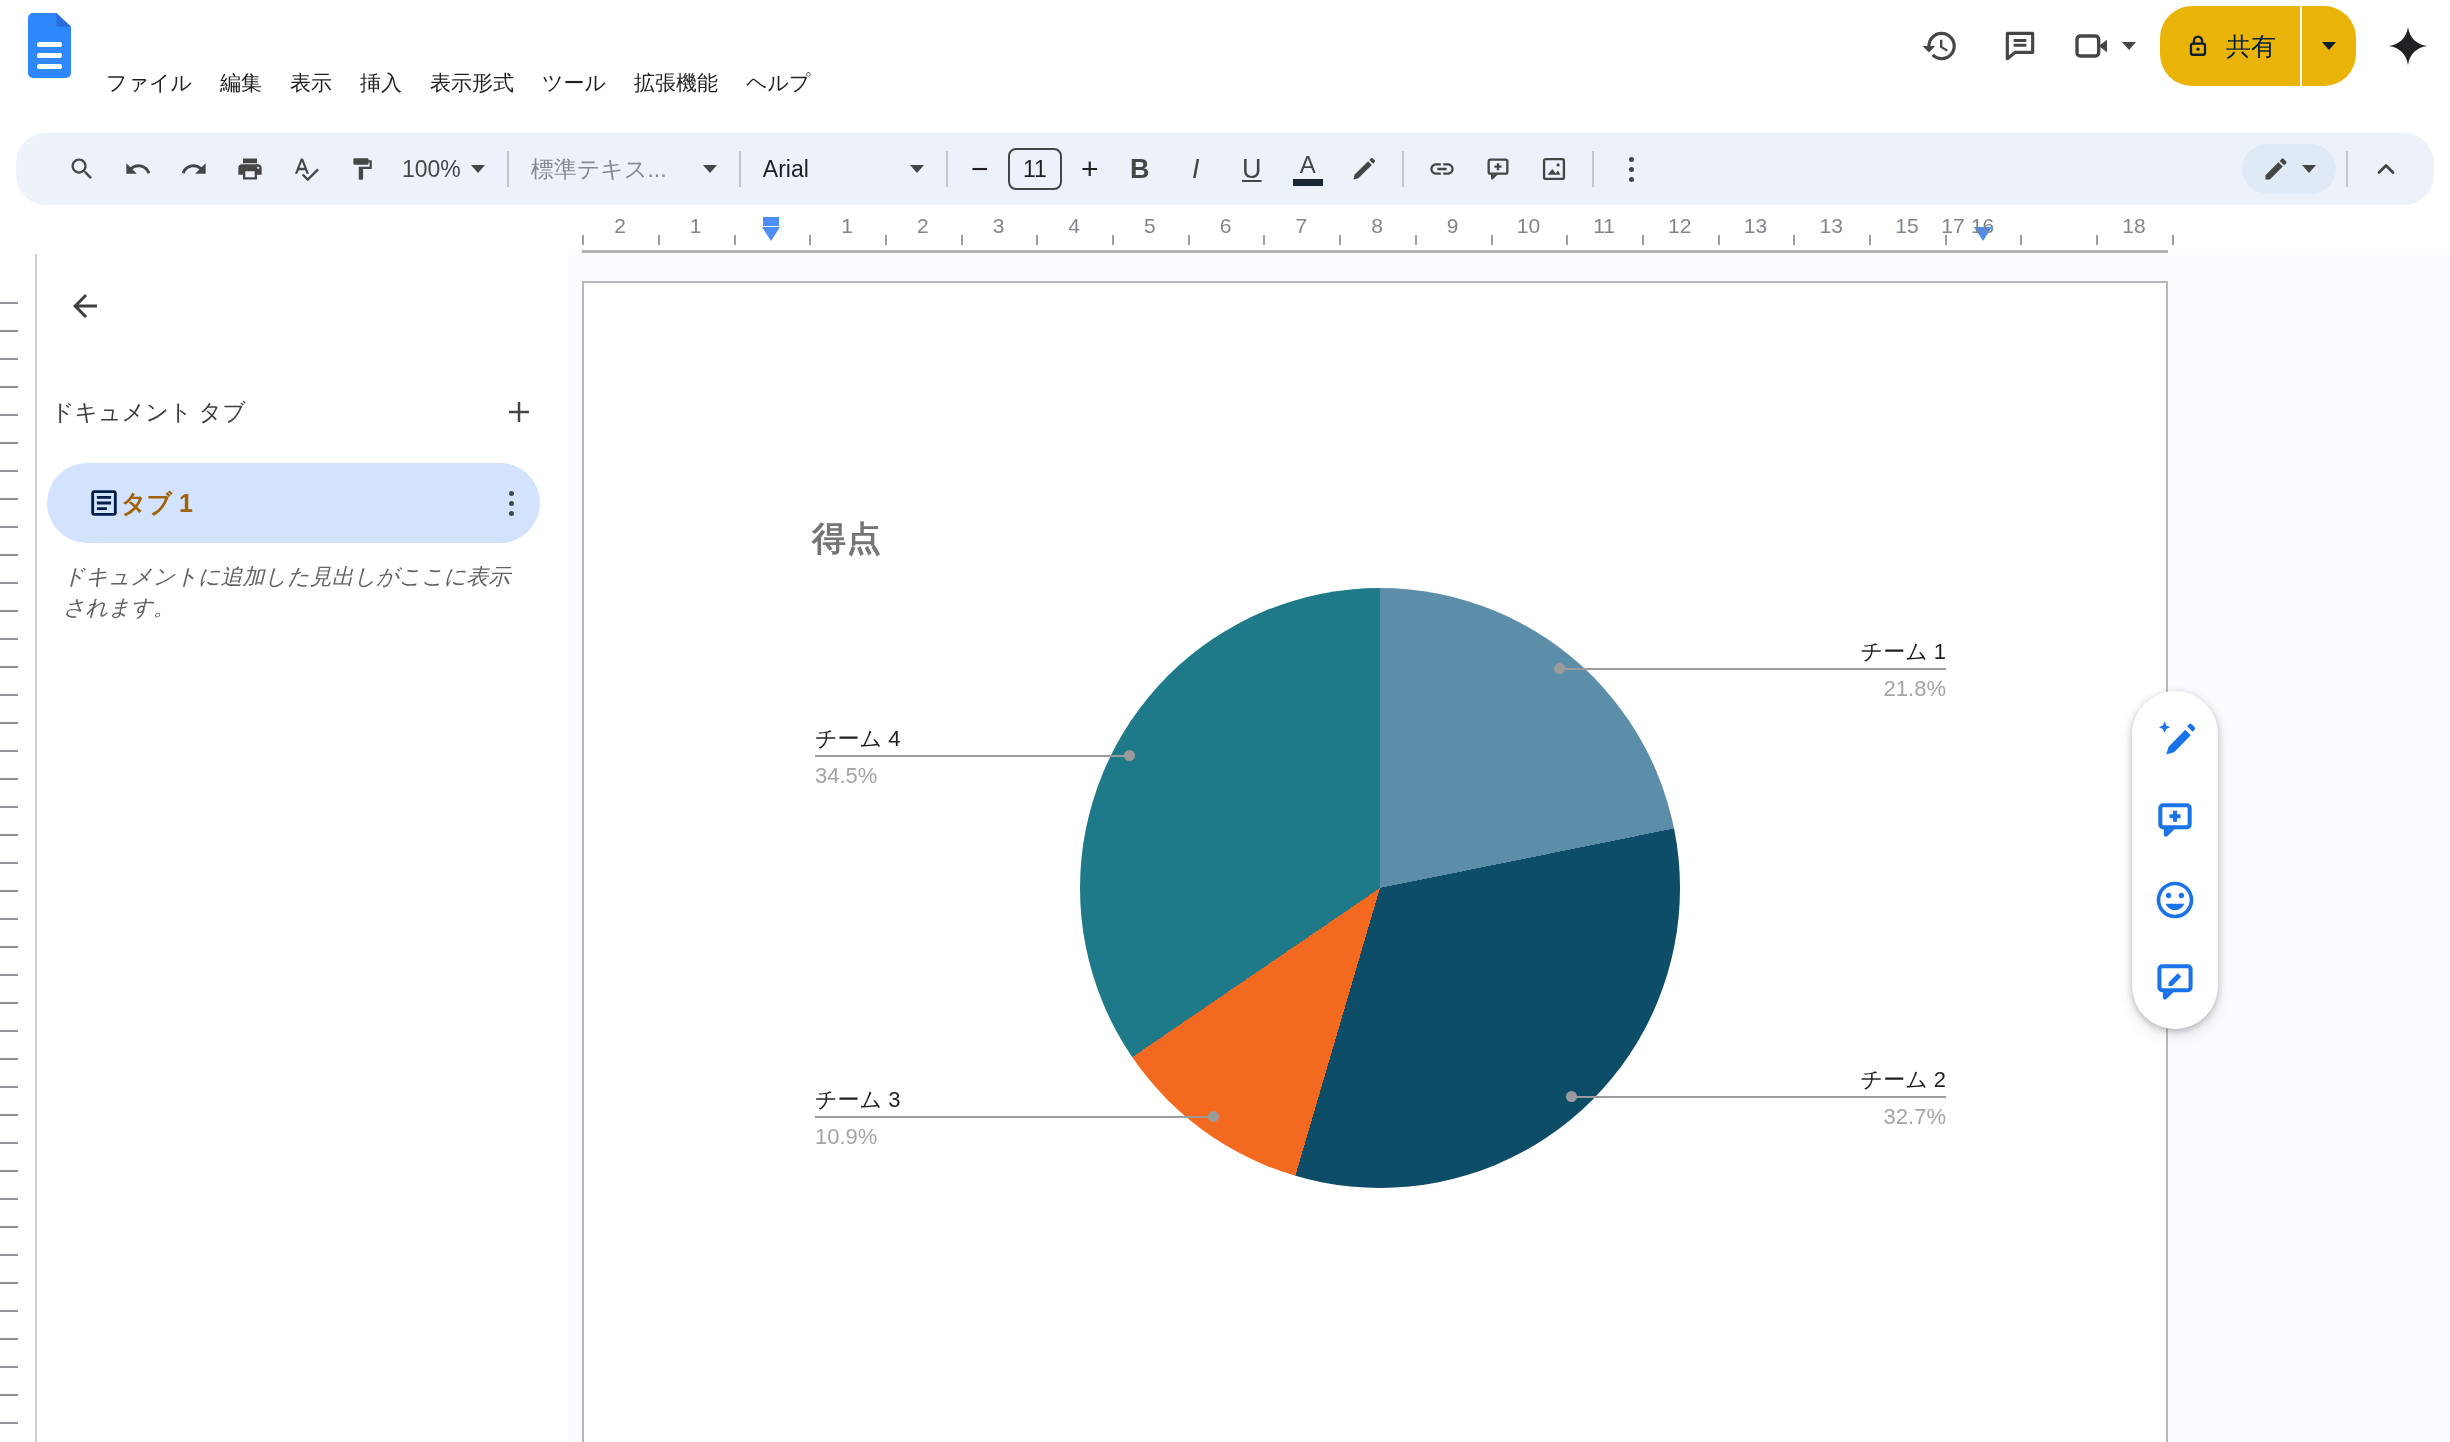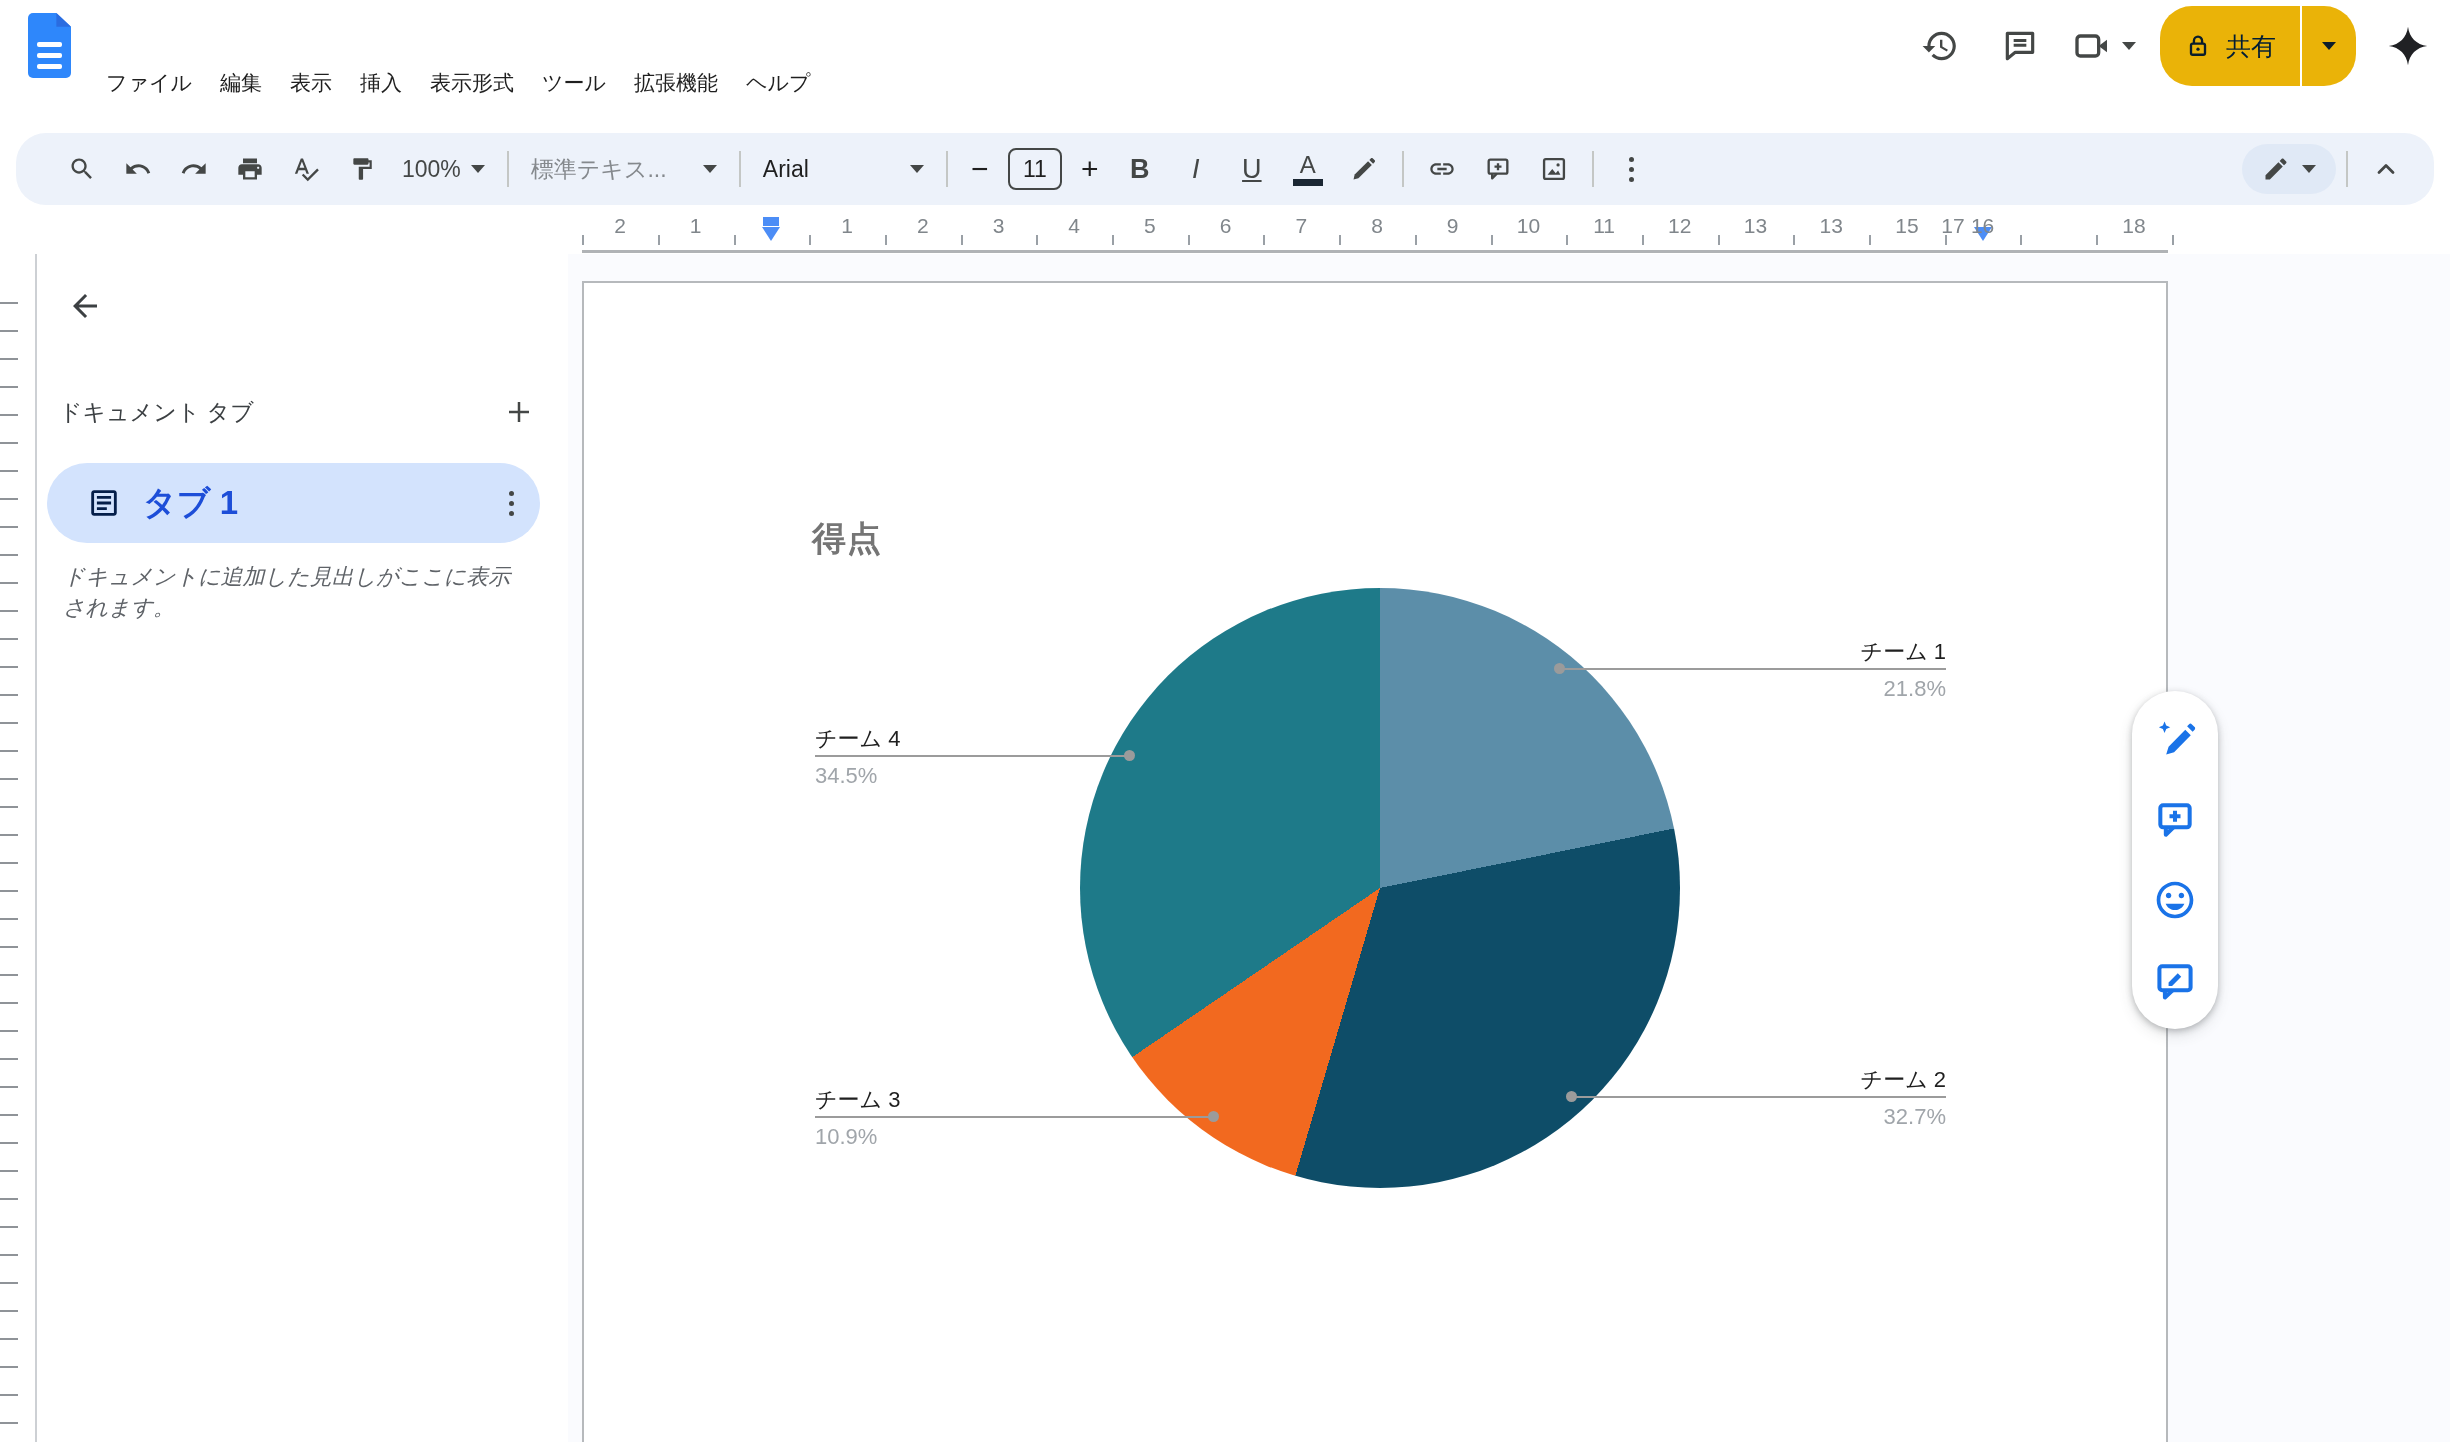--- a/index.html
+++ b/index.html
@@ -64,26 +64,26 @@
   
   .content { position:absolute; left:0; right:0; top:254px; bottom:0; background:#fff; }
   .canvas-tint { position:absolute; left:568px; right:0; top:0; bottom:0; background:#fafbfe; }
   .v-ruler { position:absolute; left:0; top:0; bottom:0; width:40px; }
   .vtick { position:absolute; left:0; width:18px; height:2px; background:#8f9398; }
   .v-line { position:absolute; left:35px; top:0; bottom:0; width:2px; background:#cdd0d4; }
 
   .tabs-panel { position:absolute; left:37px; top:0; width:530px; bottom:0; background:#fff; }
   .back-btn { position:absolute; left:16px; top:20px; width:64px; height:64px; border-radius:50%;
               display:flex; align-items:center; justify-content:center; cursor:pointer; }
-  .tp-header { position:absolute; left:22px; top:136px; right:26px; display:flex; align-items:center; justify-content:space-between; }
+  .tp-header { position:absolute; left:14px; top:136px; right:26px; display:flex; align-items:center; justify-content:space-between; }
   .tp-title { font-size:23px; color:#3c4043; }
   .add-tab { width:44px; height:44px; display:flex; align-items:center; justify-content:center; cursor:pointer; }
   .tab-pill { position:absolute; left:10px; top:209px; width:493px; height:80px; background:#d3e3fd;
               border-radius:40px; display:flex; align-items:center; padding:0 26px 0 40px; cursor:pointer; }
-  .tab-label { font-size:33px; color:#1d4ed8; font-weight:bold; margin-left:22px; }
+  .tab-label { font-size:25px; color:#a16207; font-weight:bold; }
   .tab-caption { position:absolute; left:26px; top:308px; width:460px; font-size:22px; font-style:italic;
                  color:#5f6368; line-height:1.4; }
 
   .page { position:absolute; left:582px; top:27px; width:1586px; height:1460px; background:#fff;
           border:2px solid #b6b9bc; }
 
   .chart-title { position:absolute; left:812px; top:262px; font-size:34px; font-weight:bold; color:#757575; letter-spacing:1px; }
   .pie { position:absolute; left:1080px; top:334px; width:600px; height:600px; border-radius:50%; }
   .co-name { position:absolute; font-size:22px; color:#1f1f1f; white-space:nowrap; }
   .co-pct  { position:absolute; font-size:22px; color:#a0a5aa; white-space:nowrap; }

